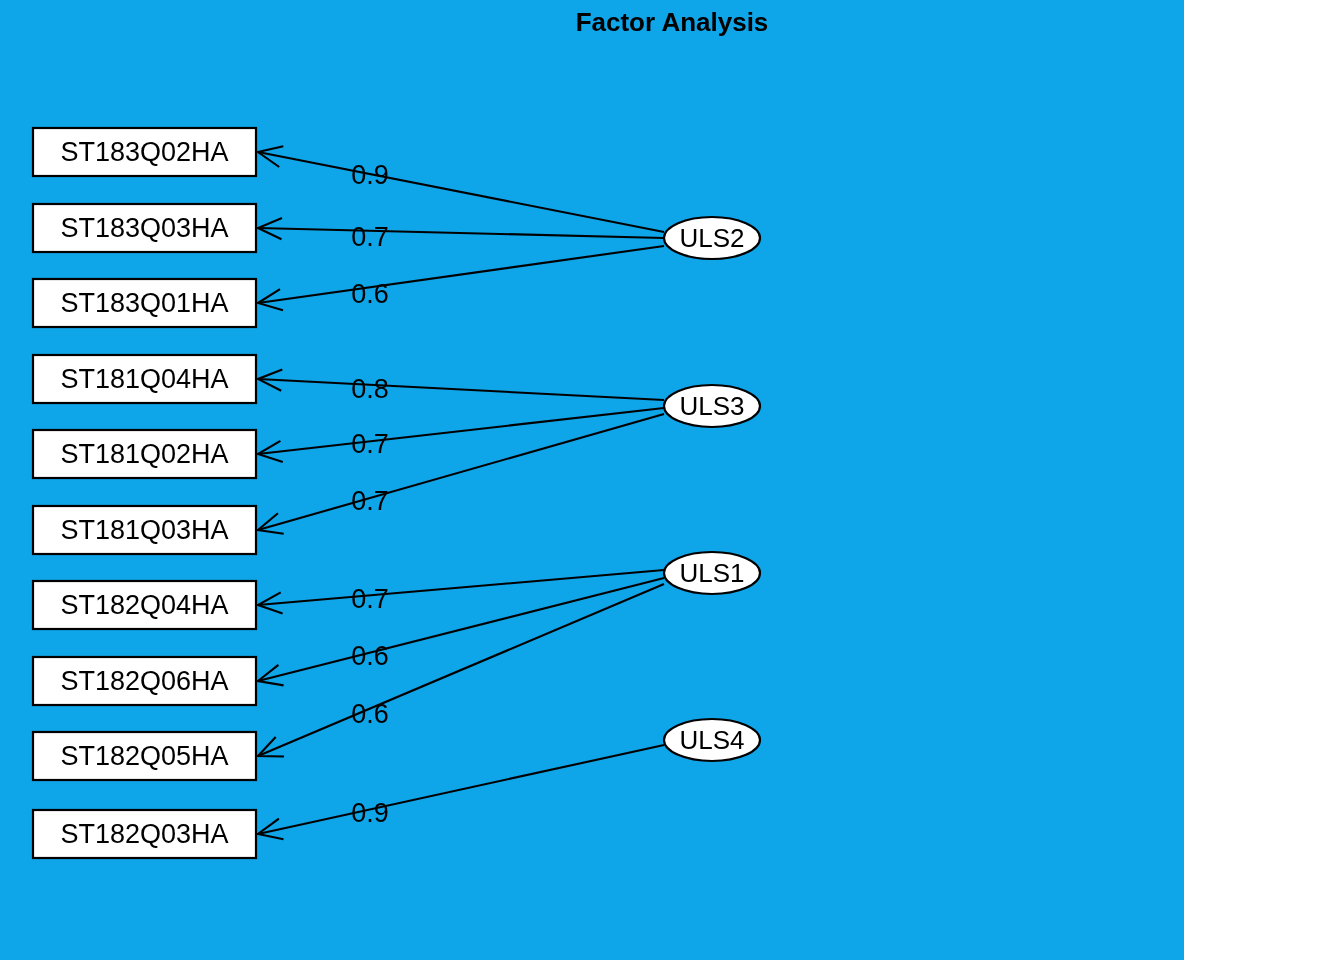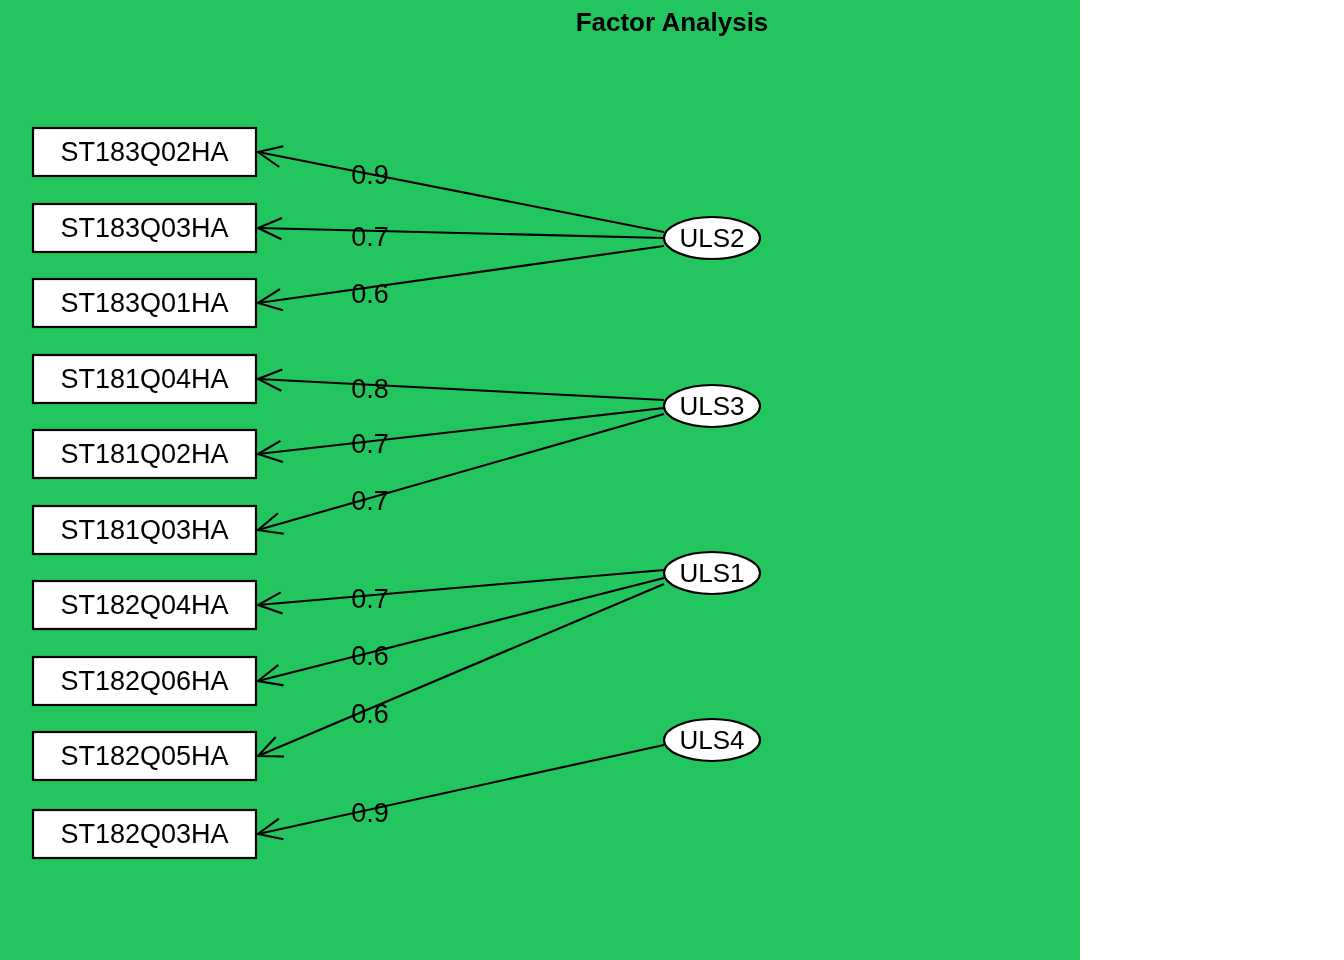--- a/index.html
+++ b/index.html
@@ -8,23 +8,23 @@
     background: #ffffff;
   }
   body {
     width: 1344px;
     height: 960px;
     font-family: "Liberation Sans", sans-serif;
     overflow: hidden;
   }
   #diagram-root {
     position: relative;
-    width: 1080px;
+    width: 1184px;
     height: 960px;
-    background: #22c55e;
+    background: #0ea5e9;
   }
   svg.fa-svg {
     display: block;
     width: 1344px;
     height: 960px;
   }
   .plot-title {
     font-family: "Liberation Sans", sans-serif;
     font-size: 26px;
     font-weight: bold;

